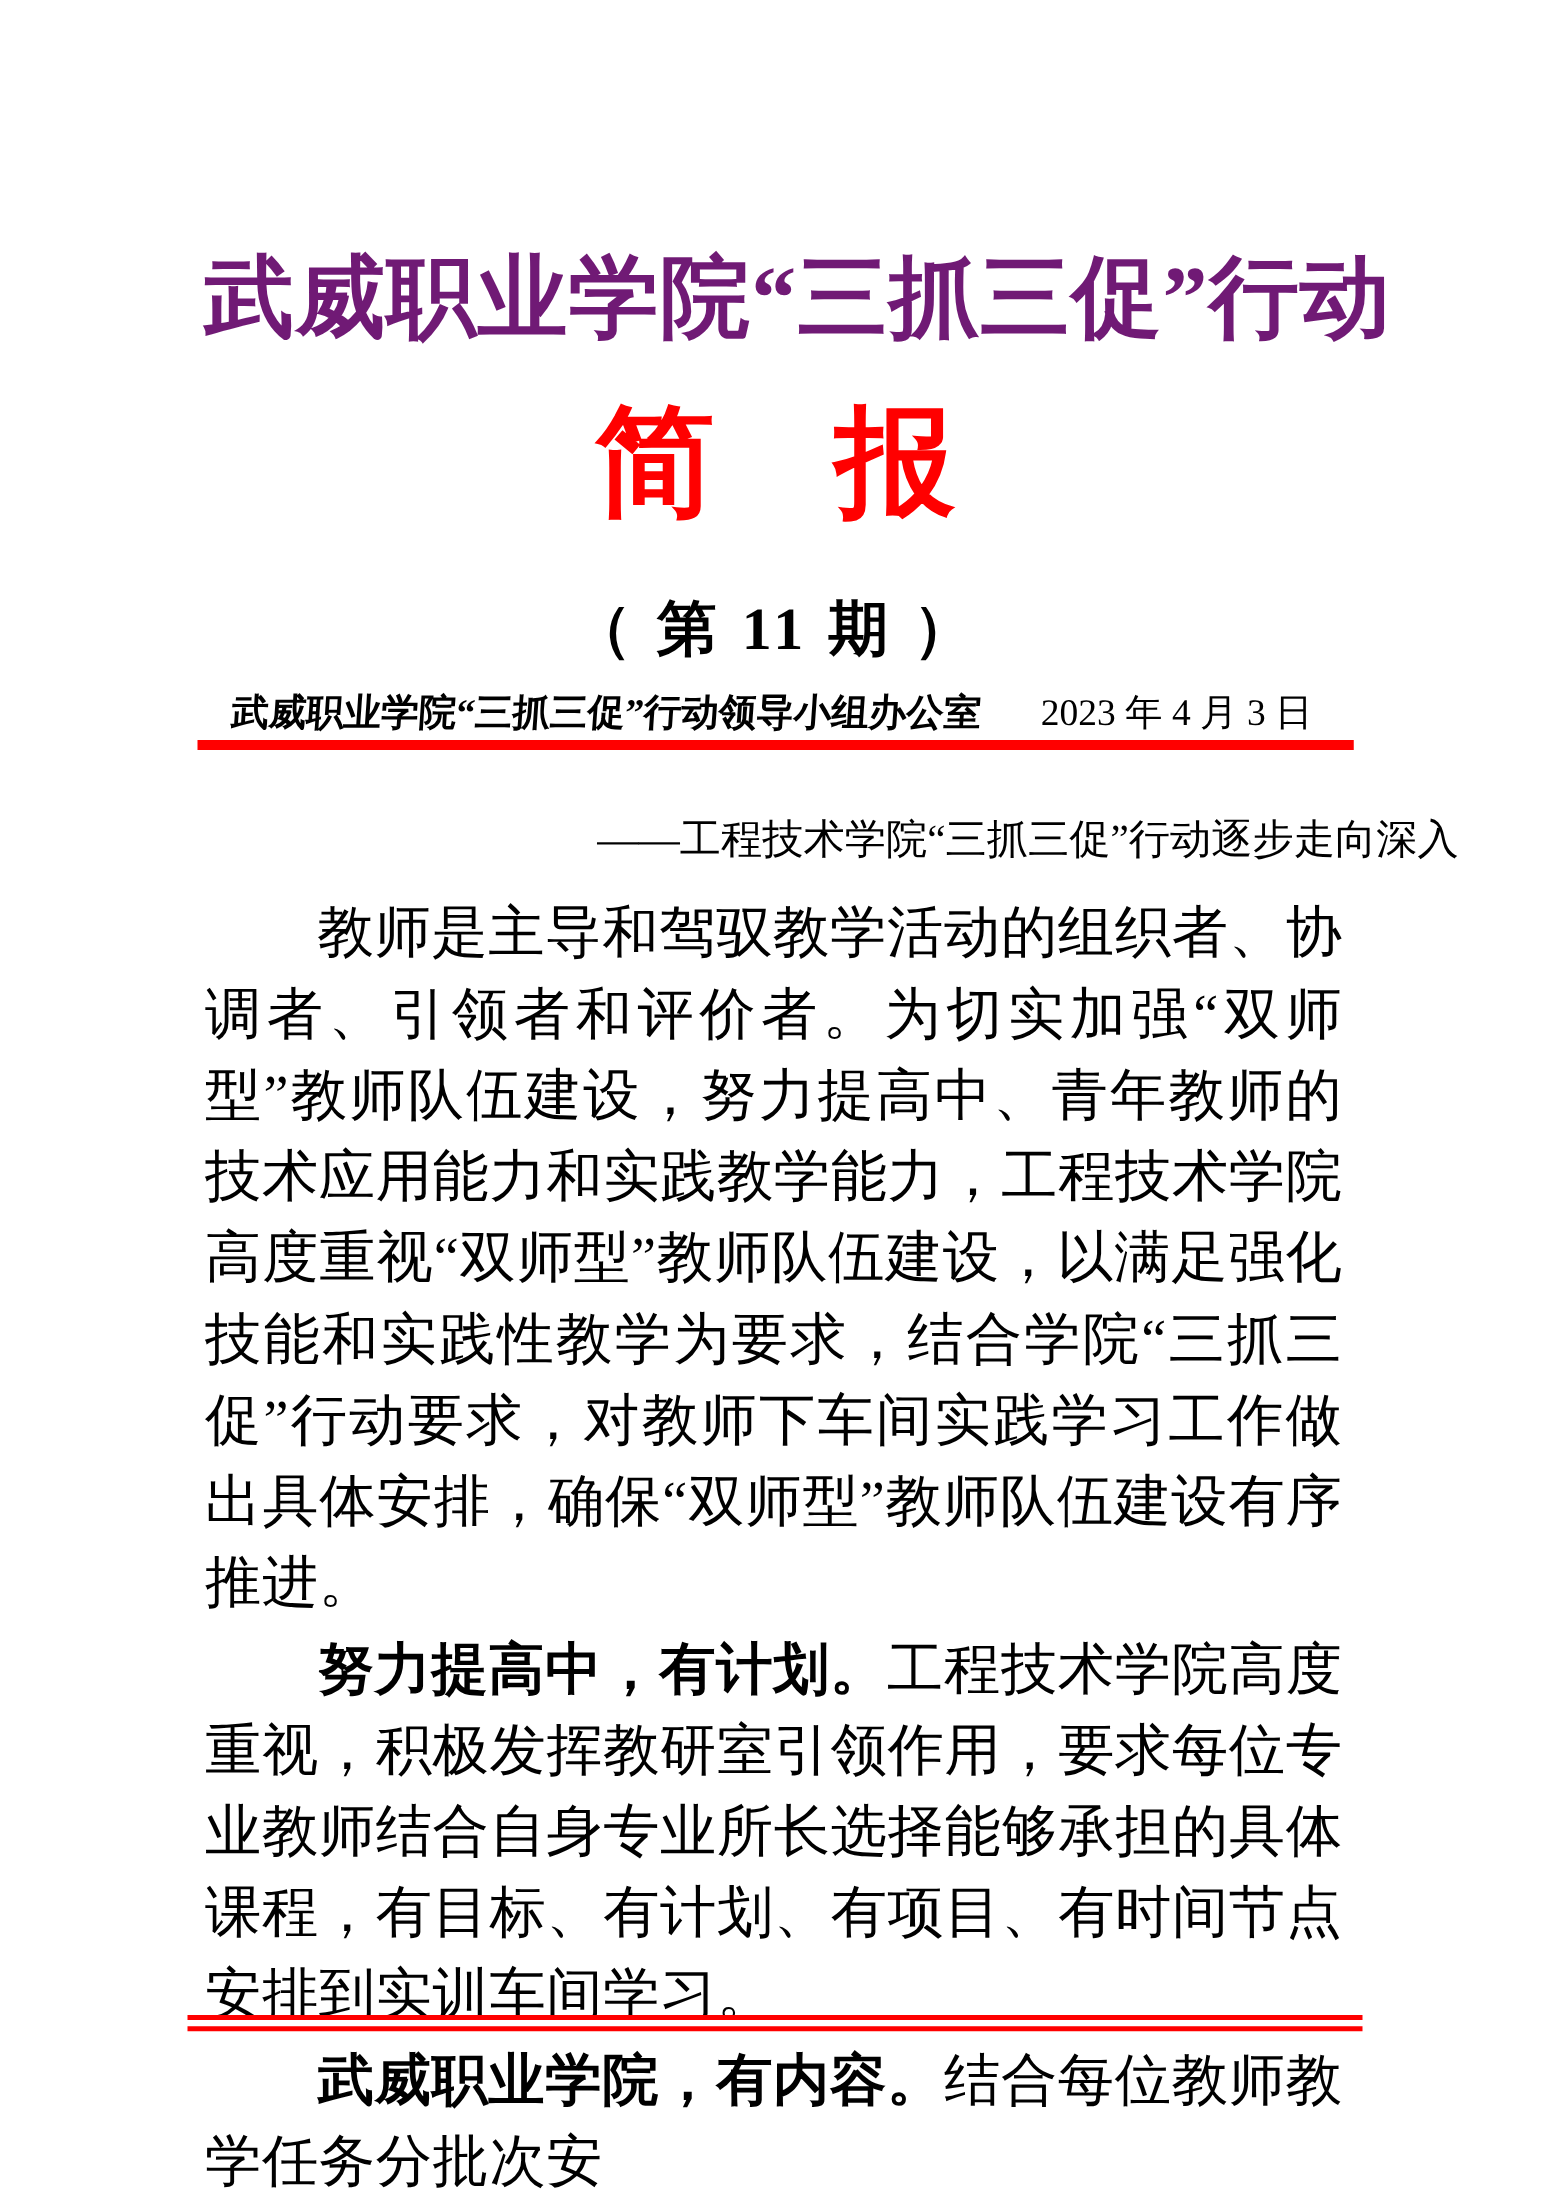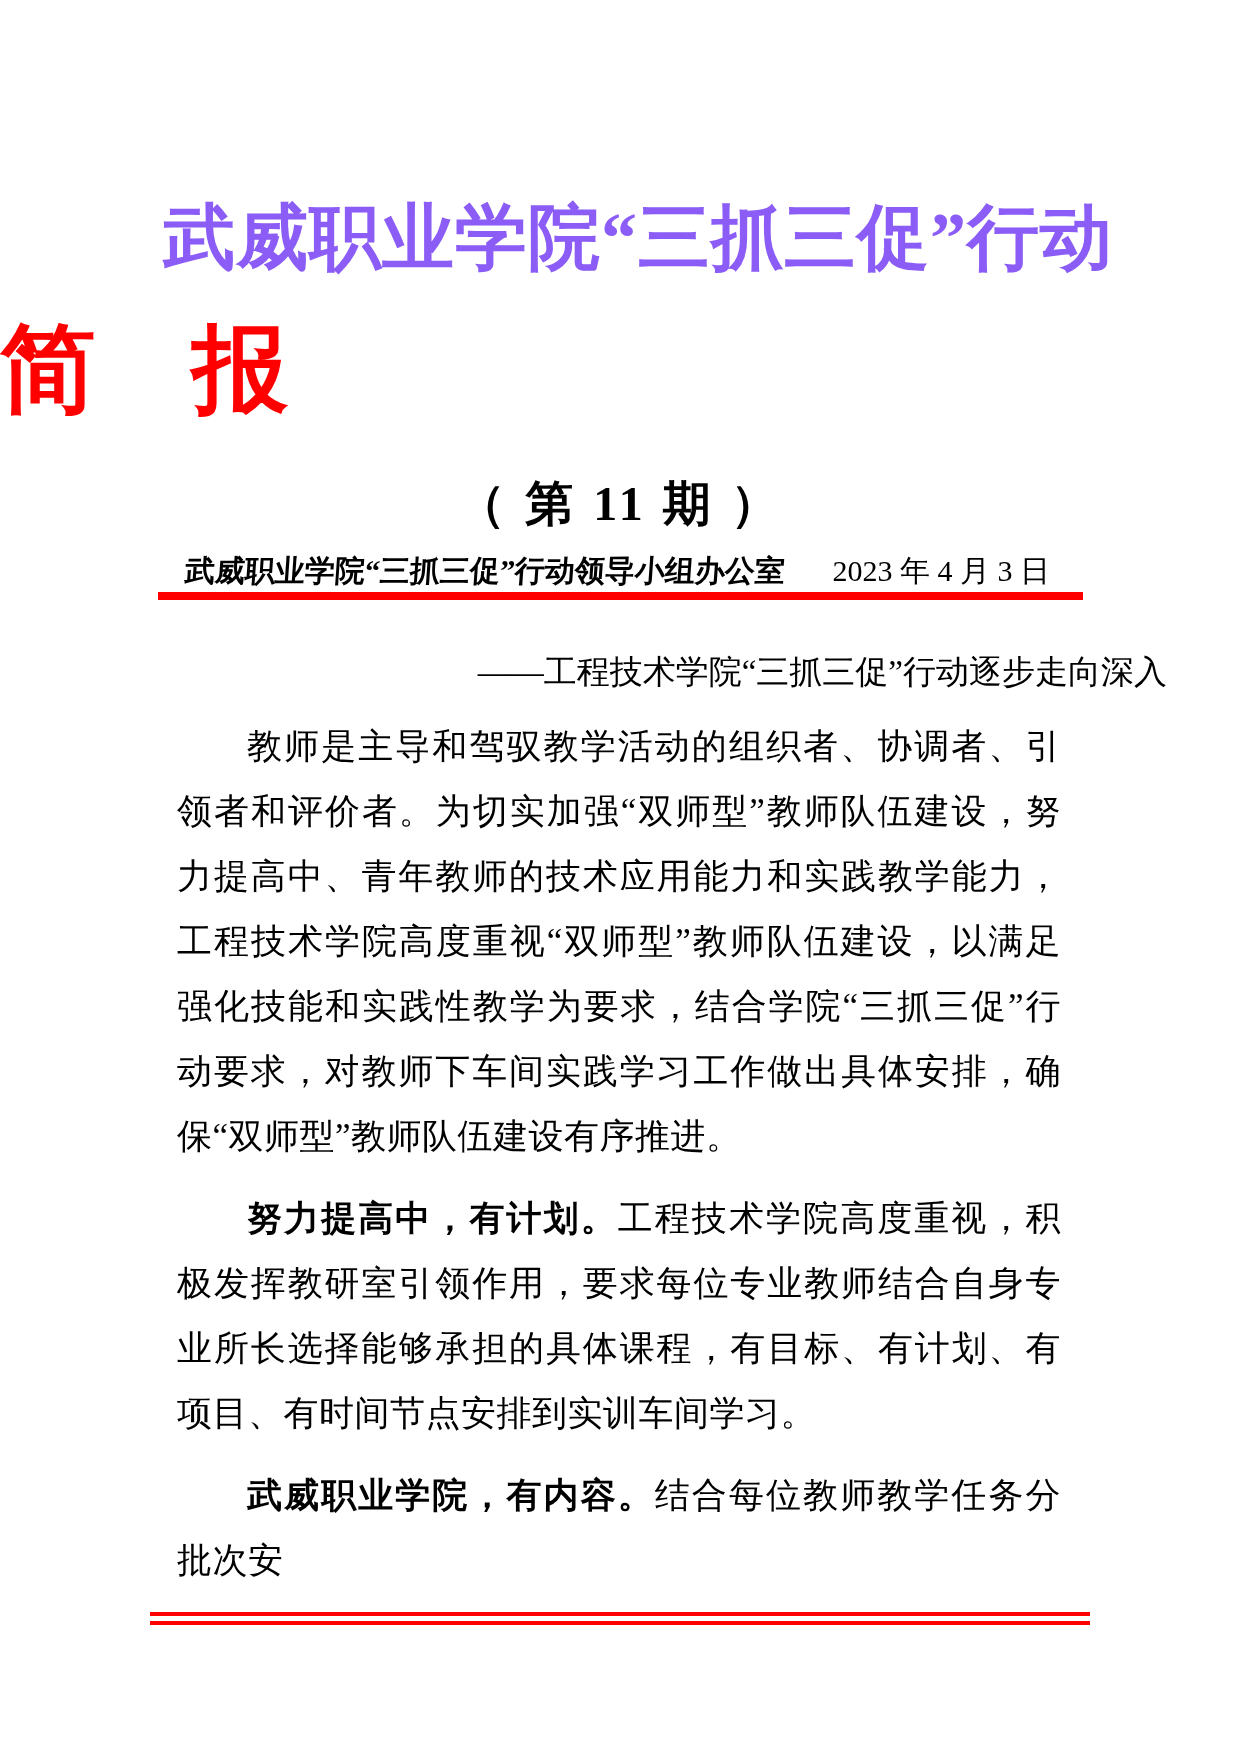--- a/index.html
+++ b/index.html
@@ -14,31 +14,31 @@
     margin: 0 auto;
     background: #ffffff;
     font-family: "Liberation Serif", "DejaVu Serif", serif;
     color: #000000;
     overflow: hidden;
   }
   
   .masthead-title {
     margin: 198px 0 0 0;
     text-align: center;
-    color: #8b5cf6;
+    color: #701a75;
     font-size: 72px;
     font-weight: 700;
     line-height: 80px;
     letter-spacing: 1px;
     white-space: nowrap;
     padding-left: 36px;
   }
   .masthead-brief {
     margin-top: 44px;
-    text-align: left;
+    text-align: center;
     color: #ff0000;
     font-size: 96px;
     font-weight: 700;
     line-height: 96px;
     white-space: nowrap;
   }
   .issue-line {
     margin-top: 62px;
     text-align: center;
     font-size: 48px;
@@ -81,22 +81,22 @@
     padding-right: 73px;
     text-align: right;
     font-size: 33px;
     line-height: 40px;
     white-space: nowrap;
   }
   .article-body {
     margin: 22px 162px 0 160px;
   }
   .article-body p {
-    margin: 17px;
-    font-size: 35px;
+    margin: 4px;
+    font-size: 45px;
     line-height: 65px;
     text-align: justify;
     text-indent: 2em;
     letter-spacing: 0.5px;
   }
   .para-lead {
     font-weight: 700;
   }
   
   .footer-rule {

